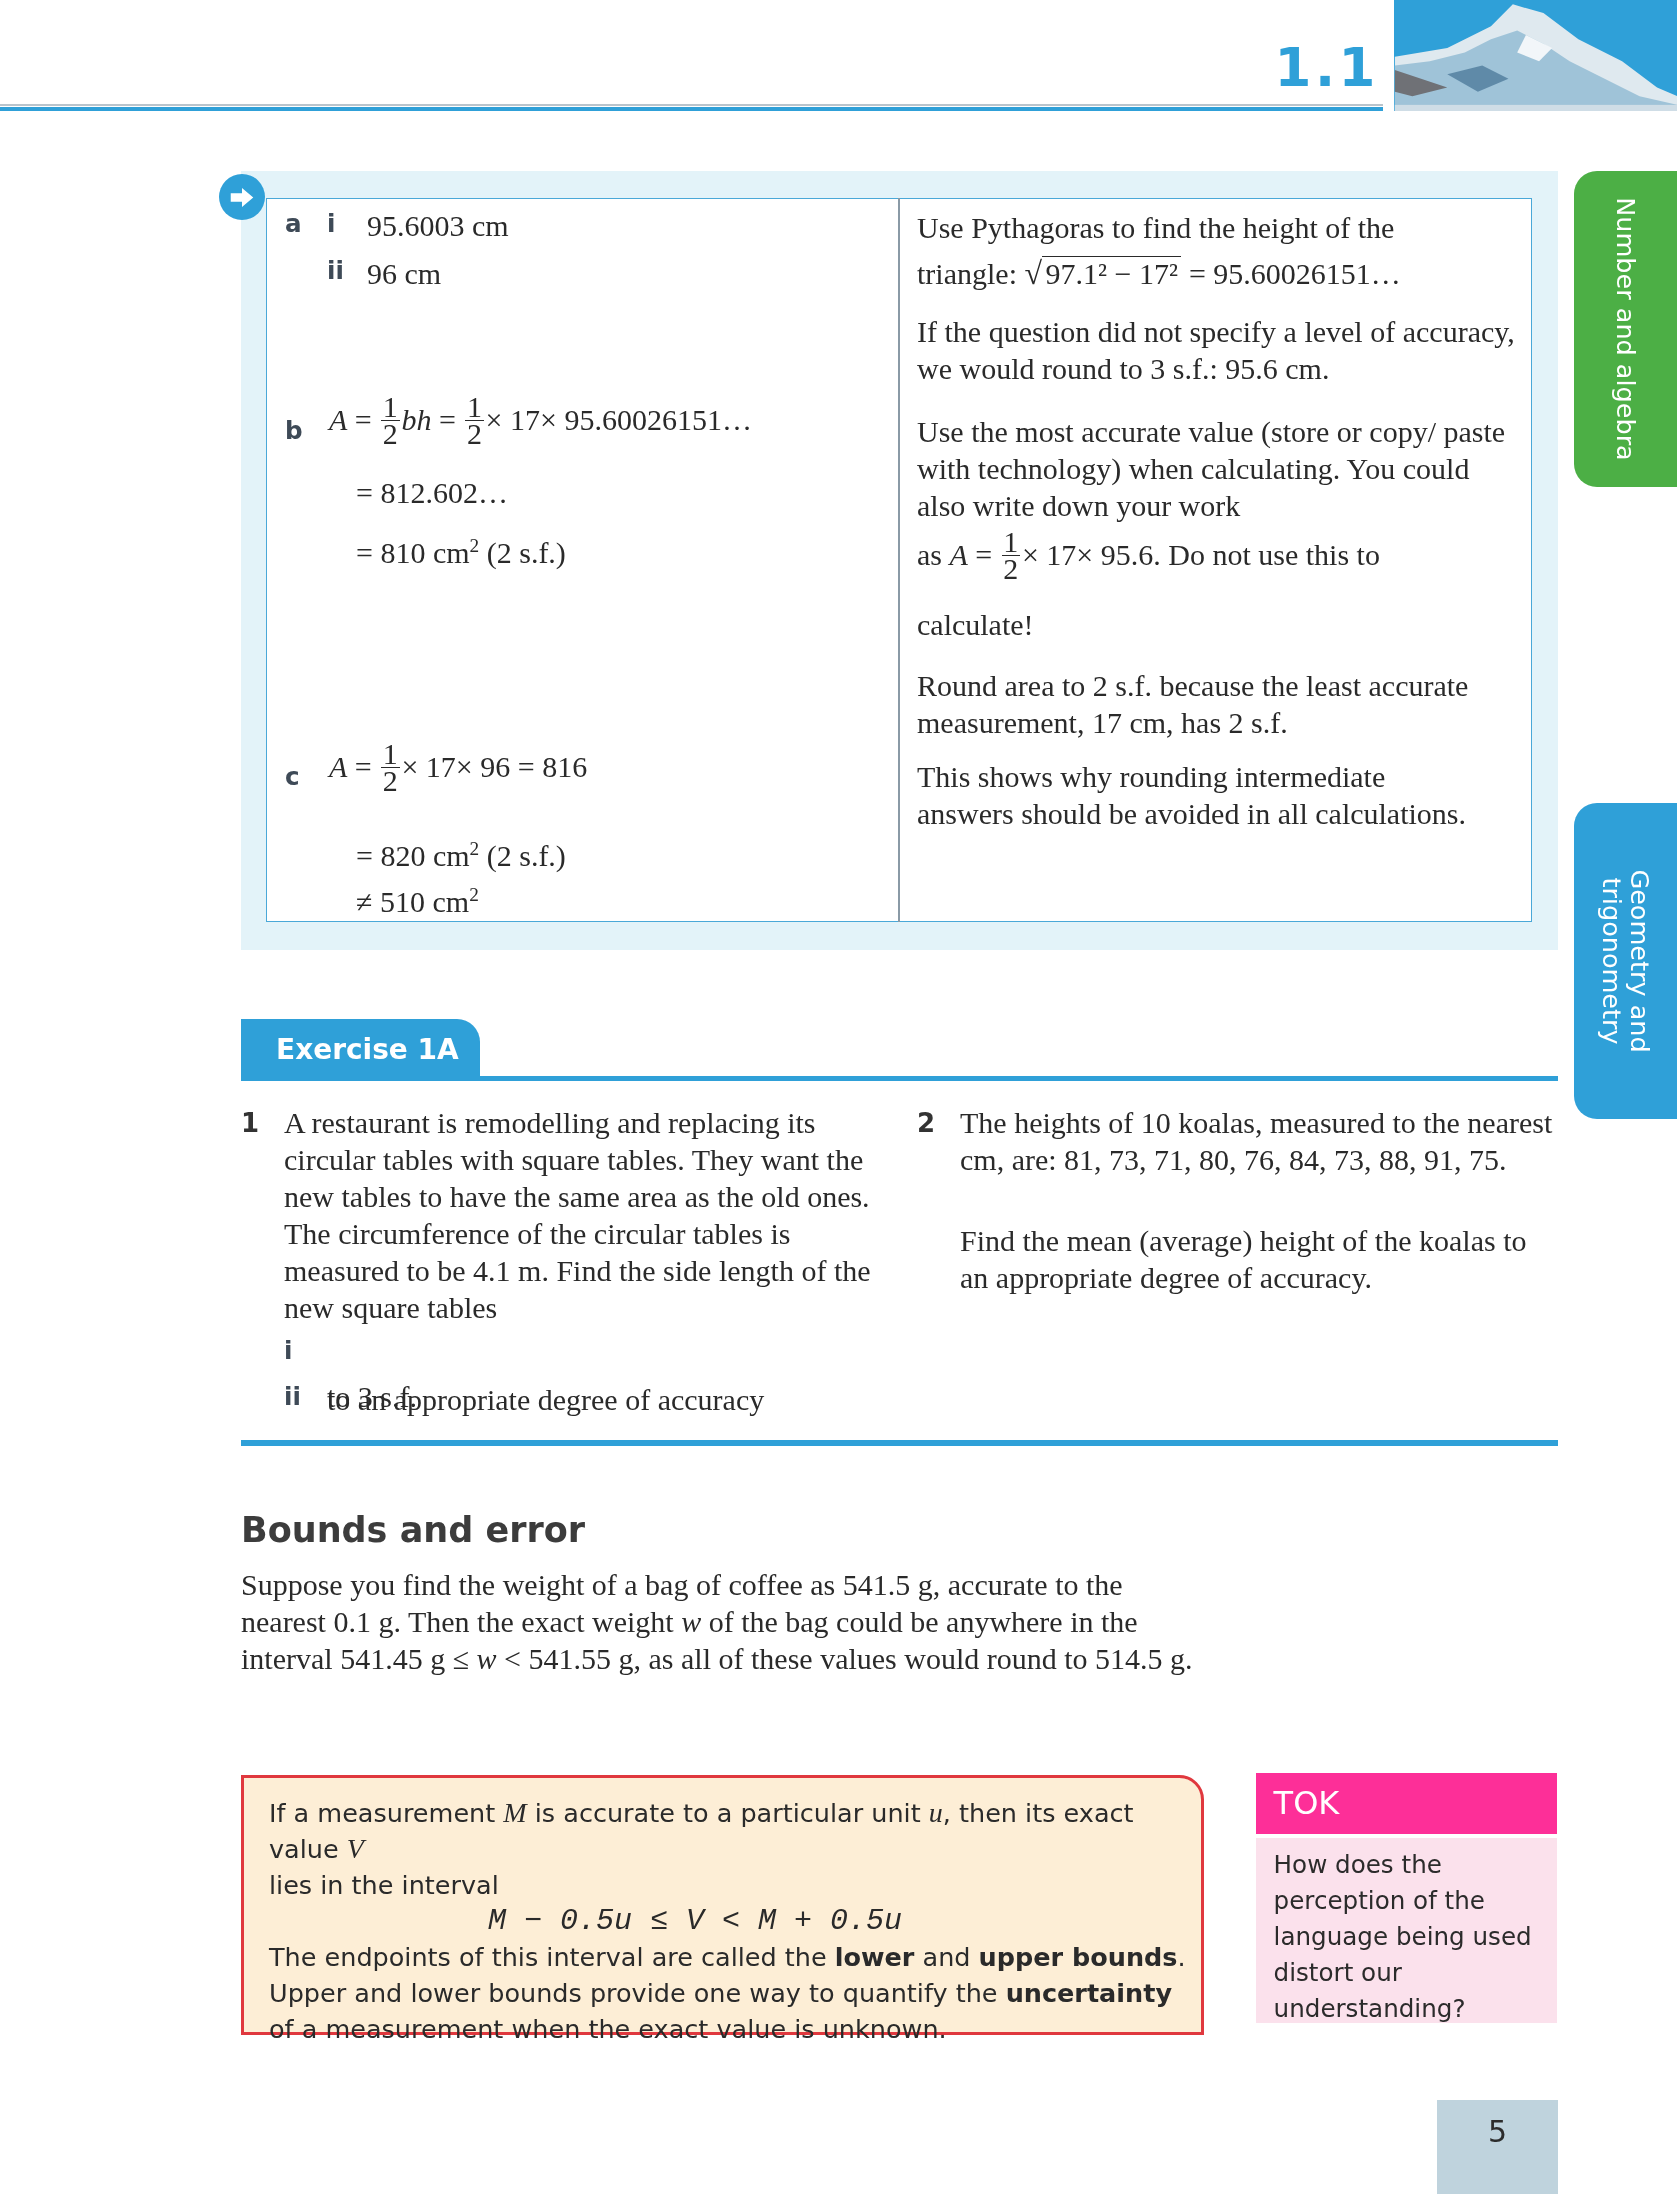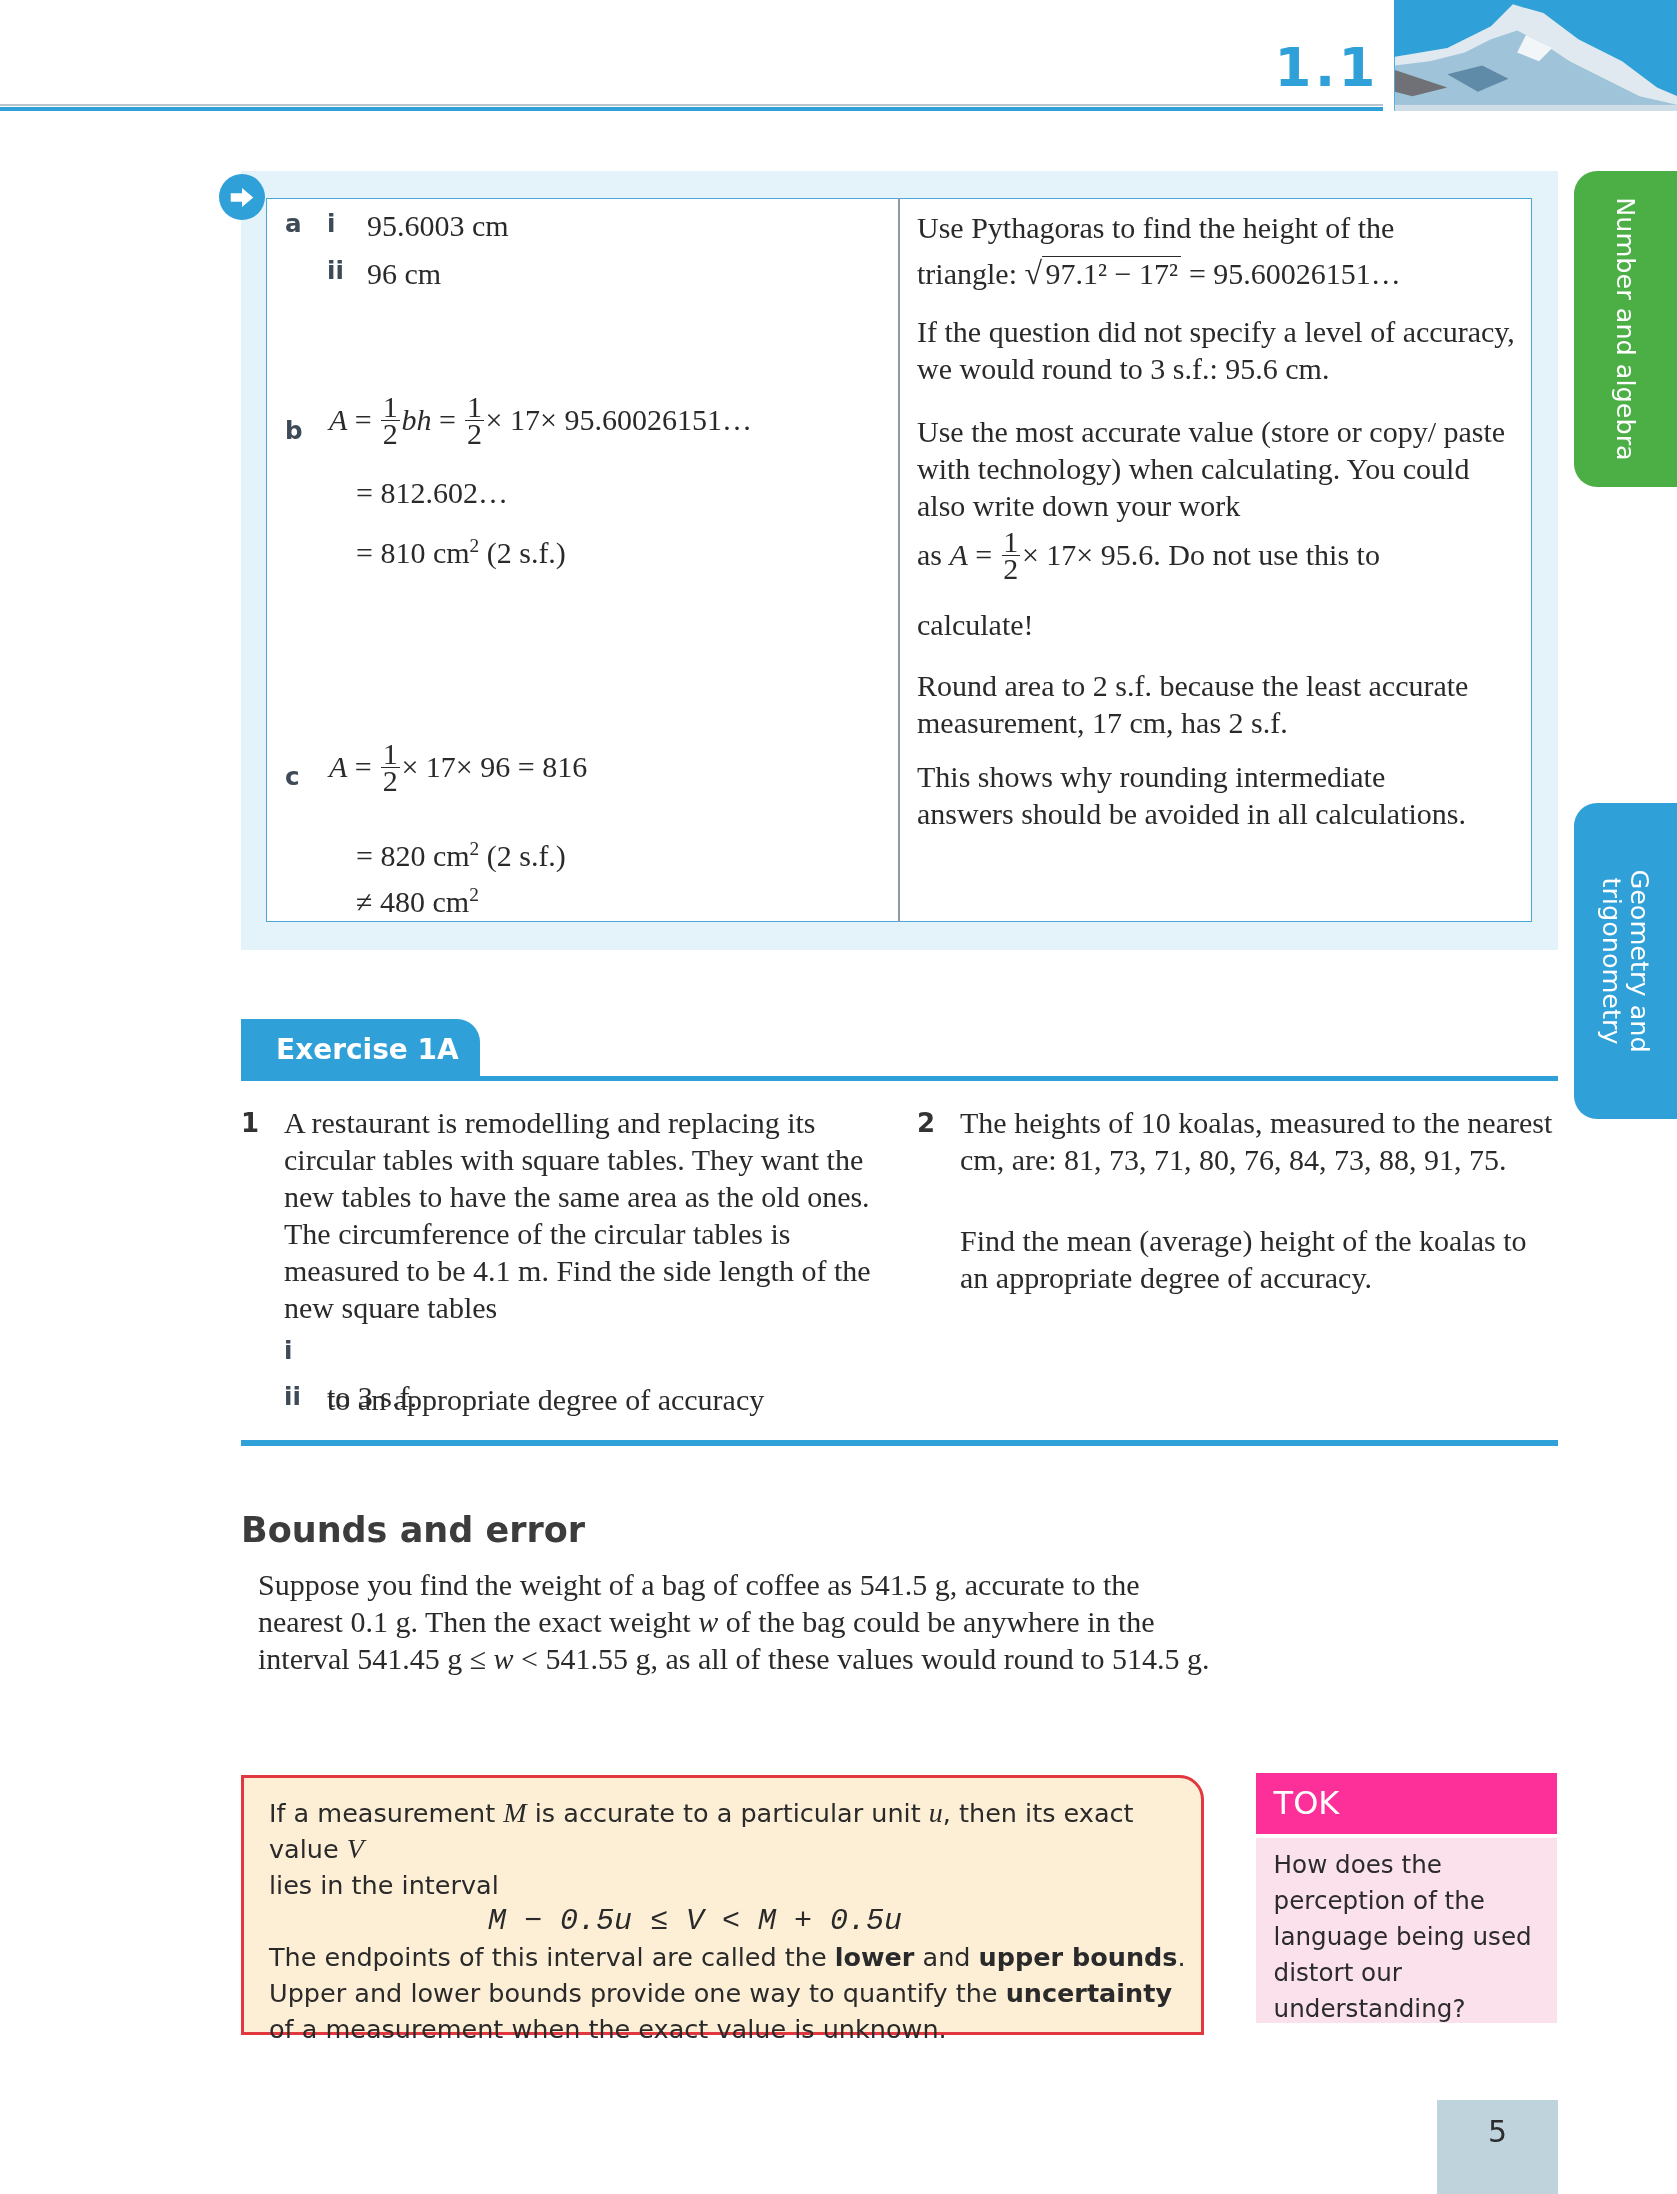--- a/index.html
+++ b/index.html
@@ -134,21 +134,21 @@
 <div class="abs serif" style="left:917px;top:667px;width:597px;">Round area to 2 s.f. because the least accurate measurement, 17 cm, has 2 s.f.</div>
 
 <div class="abs lbl" style="left:285px;top:762px;">c</div>
 <div class="abs serif" style="left:329px;top:744px;white-space:nowrap;">
   <span class="it">A</span><span> = </span><span class="frac"><span class="n">1</span><span class="d">2</span></span><span>× 17× 96 = 816</span>
 </div>
 <div class="abs serif" style="left:356px;top:830px;">
   <span>= 820 cm</span><sup style="font-size:19.3px;">2</sup><span> (2 s.f.)</span>
 </div>
 <div class="abs serif" style="left:356px;top:876px;">
-  <span>≠ 480 cm</span><sup style="font-size:19.3px;">2</sup>
+  <span>≠ 510 cm</span><sup style="font-size:19.3px;">2</sup>
 </div>
 
 <div class="abs serif" style="left:917px;top:758px;width:571px;">This shows why rounding intermediate answers should be avoided in all calculations.</div>
 
 <div class="abs ex-tab">Exercise 1A</div>
 <div class="abs ex-rule"></div>
 
 <div class="abs qnum" style="left:241px;top:1108px;">1</div>
 <div class="abs serif" style="left:284px;top:1104px;width:597px;">A restaurant is remodelling and replacing its circular tables with square tables. They want the new tables to have the same area as the old ones. The circumference of the circular tables is measured to be 4.1 m. Find the side length of the new square tables</div>
 <div class="abs lbl" style="left:284px;top:1336px;">i</div>
@@ -156,21 +156,21 @@
 <div class="abs lbl" style="left:284px;top:1382px;">ii</div>
 <div class="abs serif" style="left:327px;top:1378px;">to 3 s.f.</div>
 
 <div class="abs qnum" style="left:917px;top:1108px;">2</div>
 <div class="abs serif" style="left:960px;top:1104px;width:597px;">The heights of 10 koalas, measured to the nearest cm, are: 81, 73, 71, 80, 76, 84, 73, 88, 91, 75.</div>
 <div class="abs serif" style="left:960px;top:1222px;width:597px;">Find the mean (average) height of the koalas to an appropriate degree of accuracy.</div>
 
 <div class="abs ex-rule-bottom"></div>
 
 <div class="abs heading">Bounds and error</div>
-<div class="abs serif" style="left:241px;top:1566px;width:974px;margin-left:17px;">
+<div class="abs serif" style="left:241px;top:1566px;width:974px;">
   <span>Suppose you find the weight of a bag of coffee as 541.5 g, accurate to the nearest 0.1 g. Then the exact weight </span><span class="it">w</span><span> of the bag could be anywhere in the interval 541.45 g ≤ </span><span class="it">w</span><span> &lt; 541.55 g, as all of these values would round to 514.5 g.</span>
 </div>
 
 <div class="abs keybox"></div>
 <div class="abs keytext" style="left:269px;top:1795px;width:922px;">
   <div>
     <span>If a measurement </span><span class="it" style="font-family:'Liberation Serif',serif;font-size:28px;">M</span><span> is accurate to a particular unit </span><span class="it" style="font-family:'Liberation Serif',serif;font-size:28px;">u</span><span>, then its exact value </span><span class="it" style="font-family:'Liberation Serif',serif;font-size:28px;">V</span>
   </div>
   <div>lies in the interval</div>
   <div class="it" style="font-family:Liberation Mono, monospace;font-size:30px;text-align:center;padding-right:70px;">M − 0.5u ≤ V &lt; M + 0.5u</div>

